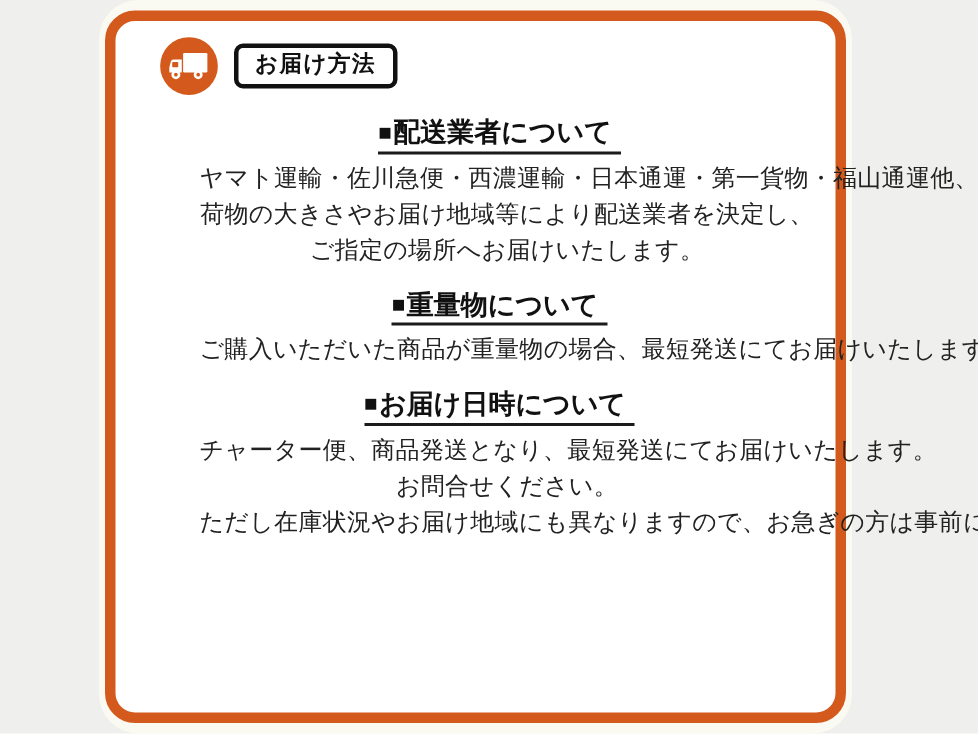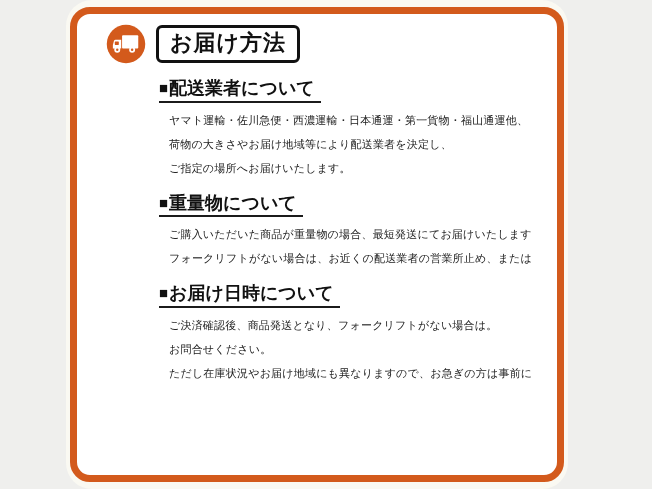--- a/index.html
+++ b/index.html
@@ -34,44 +34,44 @@
     gap:9px;
   }
   .truck-badge {
     width:42px; height:42px;
     flex:0 0 42px;
   }
   .title-box {
     border:3px solid #111;
     border-radius:6px;
     padding:2px 11px 4px 11px;
-    font-size:22px;
+    font-size:15px;
     font-weight:bold;
     letter-spacing:1px;
     color:#111;
     line-height:1.2;
   }
-  .section { margin-left:54px; }
+  .section { margin-left:18px;text-align:center; }
   .section-heading {
     display:inline-block;
     font-size:18px;
     font-weight:bold;
     color:#111;
     line-height:1.15;
     border-bottom:2px solid #1b1b1b;
     padding:0 6px 2px 0;
     margin-top:13px;
     margin-bottom:5px;
     letter-spacing:0px;
   }
   .section:first-of-type .section-heading { margin-top:5px; }
   .bullet { font-size:15px; vertical-align:1px; margin-right:1px; }
   .section-body {
     padding-left:10px;
-    font-size:11px;
+    font-size:16px;
     line-height:24px;
     color:#222;
     letter-spacing:0.2px;
     white-space:nowrap;
   }
 </style>
 </head>
 <body>
 
 <div class="card">
@@ -100,28 +100,27 @@
           <div>ヤマト運輸・佐川急便・西濃運輸・日本通運・第一貨物・福山通運他、</div>
           <div>荷物の大きさやお届け地域等により配送業者を決定し、</div>
           <div>ご指定の場所へお届けいたします。</div>
         </div>
       </div>
 
       <div class="section">
         <div class="section-heading"><span class="bullet">■</span><span>重量物について</span></div>
         <div class="section-body">
           <div>ご購入いただいた商品が重量物の場合、最短発送にてお届けいたします</div>
-          <div>フォークリフトがない場合は、お近くの配送業者の営業所止め、または</div>
         </div>
       </div>
 
       <div class="section">
         <div class="section-heading"><span class="bullet">■</span><span>お届け日時について</span></div>
         <div class="section-body">
-          <div>ご決済確認後、商品発送となり、フォークリフトがない場合は。</div>
+          <div>チャーター便、商品発送となり、最短発送にてお届けいたします。</div>
           <div>お問合せください。</div>
           <div>ただし在庫状況やお届け地域にも異なりますので、お急ぎの方は事前に</div>
         </div>
       </div>
 
     </div>
   </div>
 </div>
 
 </body></html>

